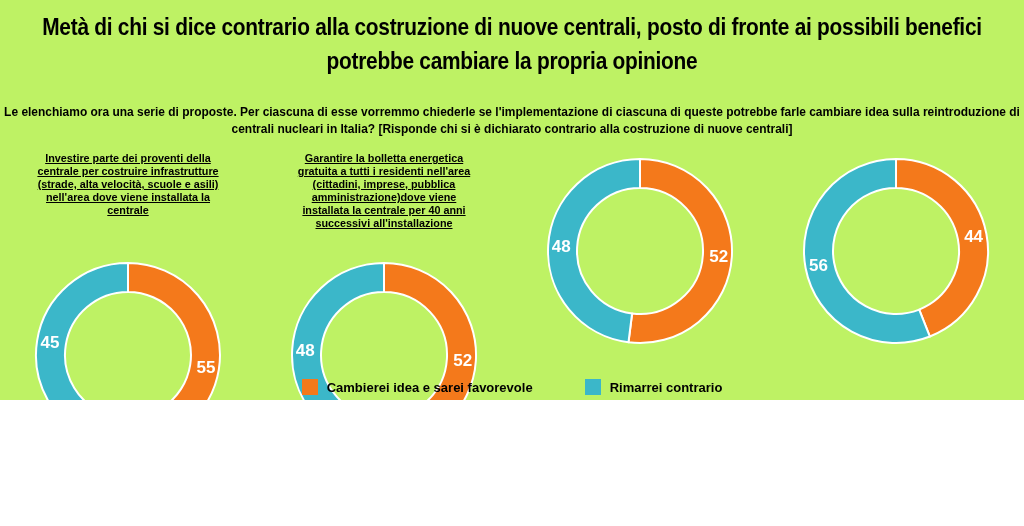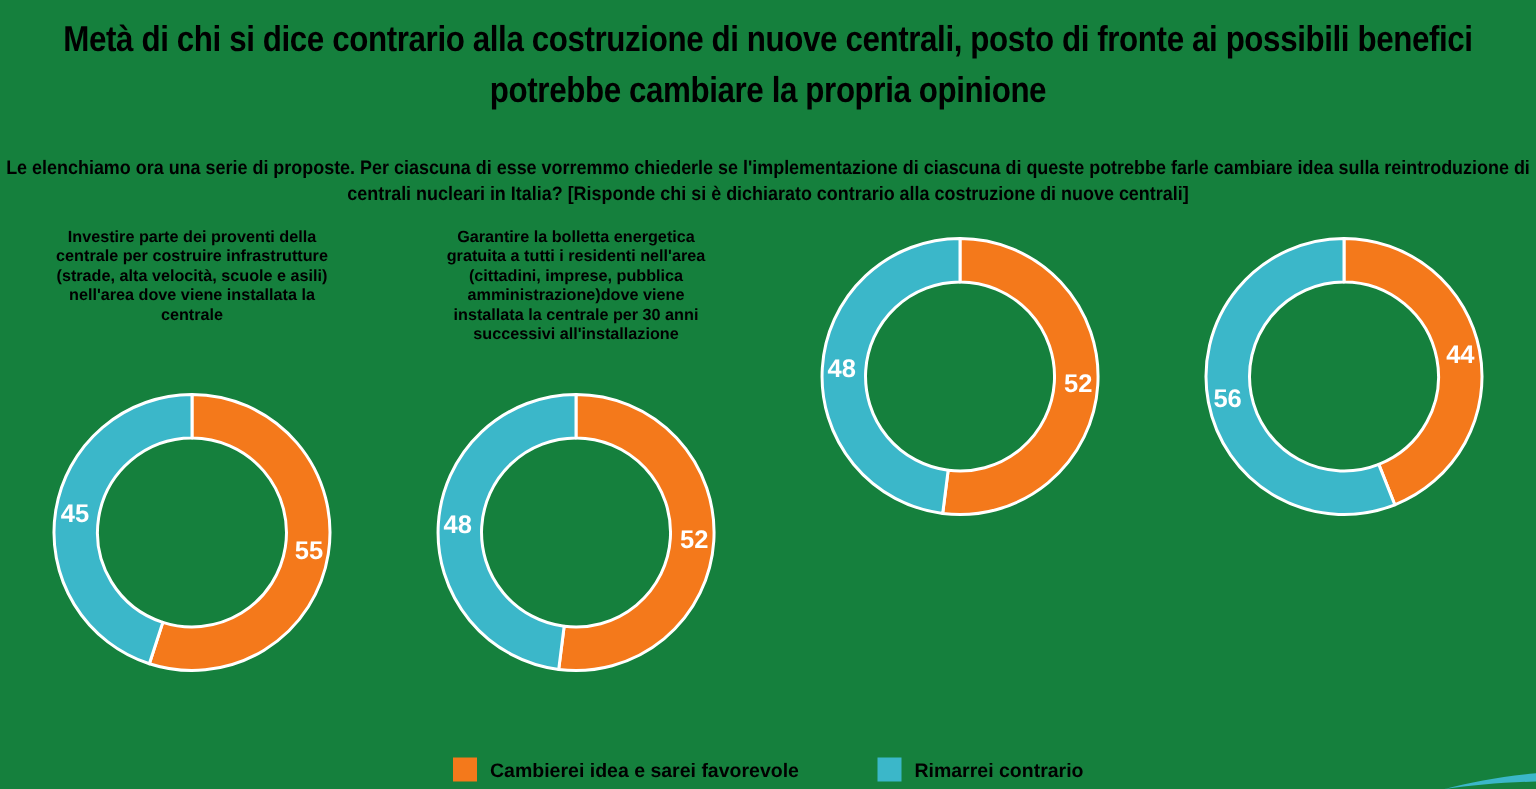--- a/index.html
+++ b/index.html
@@ -1,35 +1,36 @@
 <!DOCTYPE html>
 <html><head>
 <meta charset="utf-8">
 <style>
   * { margin: 0; padding: 0; box-sizing: border-box; }
   body { background: #fff; font-family: "Liberation Sans", sans-serif; }
   .slide {
-    position: relative; width: 1024px; height: 526px;
-    background: #15803d; overflow: hidden;
+    position: relative; width: 1024px; height: 400px;
+    background: #bef264; overflow: hidden;
   }
   .title {
     position: absolute; top: 10px; left: 50%; width: 1180px; margin-left: -590px;
     transform: scaleX(0.87); transform-origin: 50% 0;
     text-align: center; font-size: 24px; font-weight: 700; color: #000;
     line-height: 1.42; letter-spacing: -0.3px;
   }
   .subtitle {
     position: absolute; top: 103px; left: 50%; width: 1110px; margin-left: -555px;
     transform: scaleX(0.92); transform-origin: 50% 0;
     text-align: center; font-size: 13px; font-weight: 700; color: #000;
     line-height: 1.32;
   }
   .charts {
     position: absolute; top: 152px; left: 0; width: 1024px;
     display: flex;
+    text-decoration: underline;
   }
   .col { flex: 1 1 0; display: flex; flex-direction: column; align-items: center; }
   .q {
     width: 192px; height: 104px;
     font-size: 10.8px; font-weight: 700; color: #000;
     text-align: center; line-height: 1.2;
   }
   .donut { width: 190px; height: 190px; margin-top: 4px; }
   .donut text { font-family: "Liberation Sans", sans-serif; }
   .legend {
@@ -54,21 +55,21 @@
     <div class="col">
       <div class="q">Investire parte dei proventi della centrale per costruire infrastrutture (strade, alta velocità, scuole e asili) nell'area dove viene installata la centrale</div>
       <svg class="donut" viewBox="0 0 190 190">
           <path d="M 95.00 3.00 A 92 92 0 1 1 66.57 182.50 L 75.53 154.92 A 63 63 0 1 0 95.00 32.00 Z" fill="#F4791B" stroke="#FFFFFF" stroke-width="2" stroke-linejoin="round"></path>
           <text x="173.0" y="107.4" text-anchor="middle" dominant-baseline="central" fill="#FFFFFF" font-size="17" font-weight="bold">55</text>
           <path d="M 66.57 182.50 A 92 92 0 0 1 95.00 3.00 L 95.00 32.00 A 63 63 0 0 0 75.53 154.92 Z" fill="#3BB7C9" stroke="#FFFFFF" stroke-width="2" stroke-linejoin="round"></path>
           <text x="17.0" y="82.6" text-anchor="middle" dominant-baseline="central" fill="#FFFFFF" font-size="17" font-weight="bold">45</text>
         </svg>
     </div>
     <div class="col">
-      <div class="q">Garantire la bolletta energetica gratuita a tutti i residenti nell'area (cittadini, imprese, pubblica amministrazione)dove viene installata la centrale per 30 anni successivi all'installazione</div>
+      <div class="q">Garantire la bolletta energetica gratuita a tutti i residenti nell'area (cittadini, imprese, pubblica amministrazione)dove viene installata la centrale per 40 anni successivi all'installazione</div>
       <svg class="donut" viewBox="0 0 190 190">
           <path d="M 95.00 3.00 A 92 92 0 1 1 83.47 186.27 L 87.10 157.50 A 63 63 0 1 0 95.00 32.00 Z" fill="#F4791B" stroke="#FFFFFF" stroke-width="2" stroke-linejoin="round"></path>
           <text x="173.8" y="100.0" text-anchor="middle" dominant-baseline="central" fill="#FFFFFF" font-size="17" font-weight="bold">52</text>
           <path d="M 83.47 186.27 A 92 92 0 0 1 95.00 3.00 L 95.00 32.00 A 63 63 0 0 0 87.10 157.50 Z" fill="#3BB7C9" stroke="#FFFFFF" stroke-width="2" stroke-linejoin="round"></path>
           <text x="16.2" y="90.0" text-anchor="middle" dominant-baseline="central" fill="#FFFFFF" font-size="17" font-weight="bold">48</text>
         </svg>
     </div>
     <div class="col">
       <svg class="donut" viewBox="0 0 190 190">
           <path d="M 95.00 3.00 A 92 92 0 1 1 83.47 186.27 L 87.10 157.50 A 63 63 0 1 0 95.00 32.00 Z" fill="#F4791B" stroke="#FFFFFF" stroke-width="2" stroke-linejoin="round"></path>

